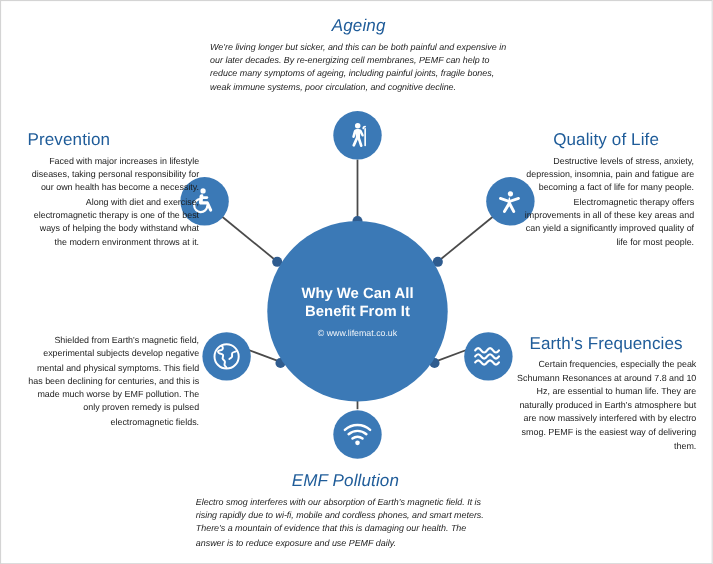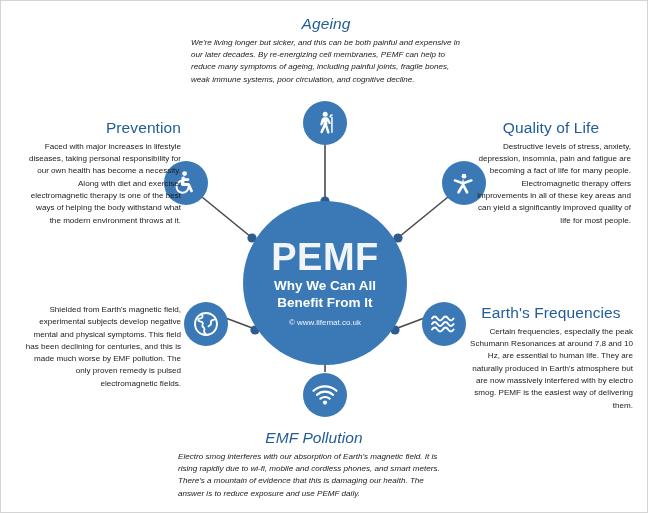--- a/index.html
+++ b/index.html
@@ -40,21 +40,21 @@
   }
   .block .body {
     color: #1b1b1b;
     font-size: 8.1px;
     line-height: 1.52;
     margin: 0;
   }
   
   .ta-center .heading, .ta-center .body { text-align: center; font-style: italic; }
   .ta-center .body { text-align: left; }
-  .ta-left  .heading { text-align: right; }
+  .ta-left  .heading { text-align: left; }
   .ta-left  .body    { text-align: right; }
   .ta-right .heading { text-align: center; }
   .ta-right .body    { text-align: right; }
 
   
   #blk-ageing       { left: 190px; top: 14px;  width: 270px; }
   #blk-prevention   { left: 24px;  top: 118px; width: 156px; }
   #blk-quality      { left: 470px; top: 118px; width: 160px; }
   #blk-magnetic     { left: 18px;  top: 303px; width: 162px; }
   #blk-frequencies  { left: 468px; top: 303px; width: 164px; }
@@ -133,21 +133,20 @@
       <circle cx="324" cy="200" r="4.6"></circle>
       <circle cx="251" cy="237" r="4.6"></circle>
       <circle cx="397" cy="237" r="4.6"></circle>
       <circle cx="254" cy="329" r="4.6"></circle>
       <circle cx="394" cy="329" r="4.6"></circle>
       <circle cx="324" cy="357" r="4.6"></circle>
     </g>
   </svg>
 
   <div id="center-hub">
-    <div class="hub-title">PEMF</div>
     <div class="hub-sub">Why We Can All</div>
     <div class="hub-sub">Benefit From It</div>
     <div class="hub-credit">© www.lifemat.co.uk</div>
   </div>
 
   <div class="node" id="node-ageing">
     <span>
       <svg width="26" height="26" viewBox="0 0 26 26">
         <circle cx="13.2" cy="4.3" r="2.5" fill="#fff"></circle>
         <path d="M12.4 7.2c-1.6 0-2.6 1-2.9 2.3l-1.2 4.4c-.2.7.2 1.3.8 1.5.6.2 1.2-.2 1.4-.9l.9-3.1.1 3.3-3 6.9c-.3.7 0 1.4.7 1.6.6.3 1.3 0 1.6-.7l2.5-5.6 1.9 5.8c.2.7.9 1.1 1.5.9.7-.2 1-.9.8-1.6l-2.2-6.8.1-4.4 1.2 2.6c.3.6.9.8 1.5.6.6-.3.8-1 .5-1.6l-1.7-3.5c-.5-1-1.5-1.7-2.6-1.7z" fill="#fff"></path>

